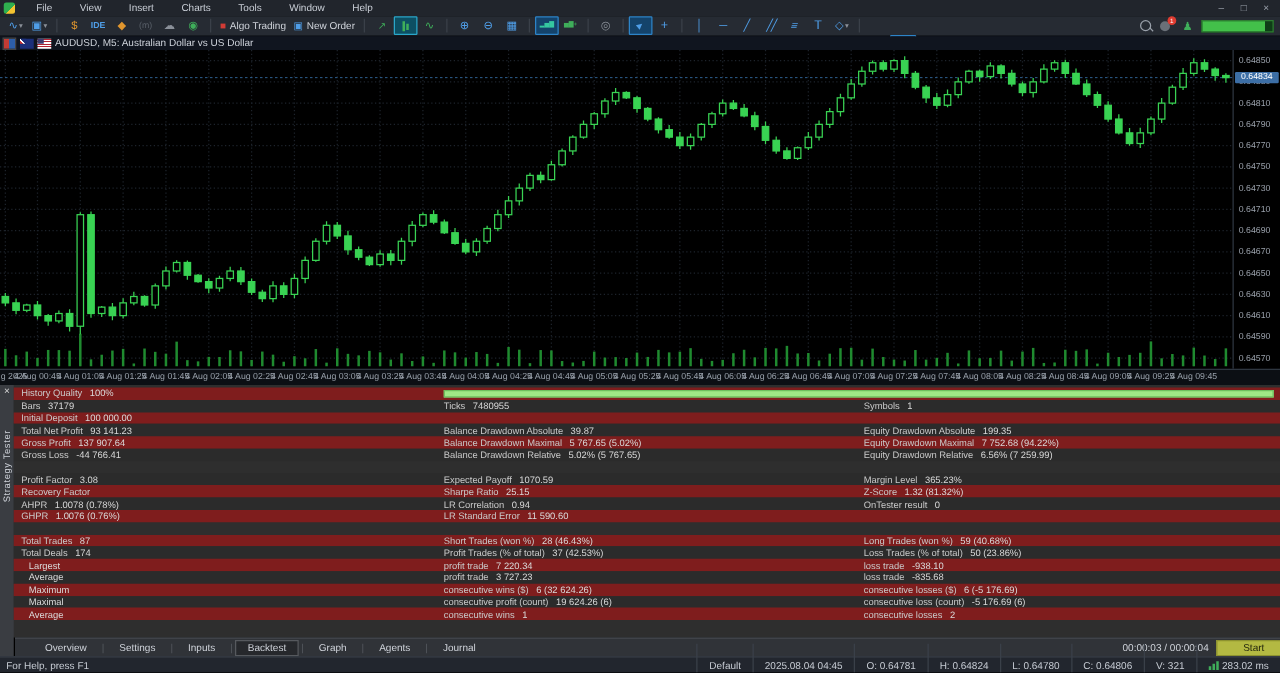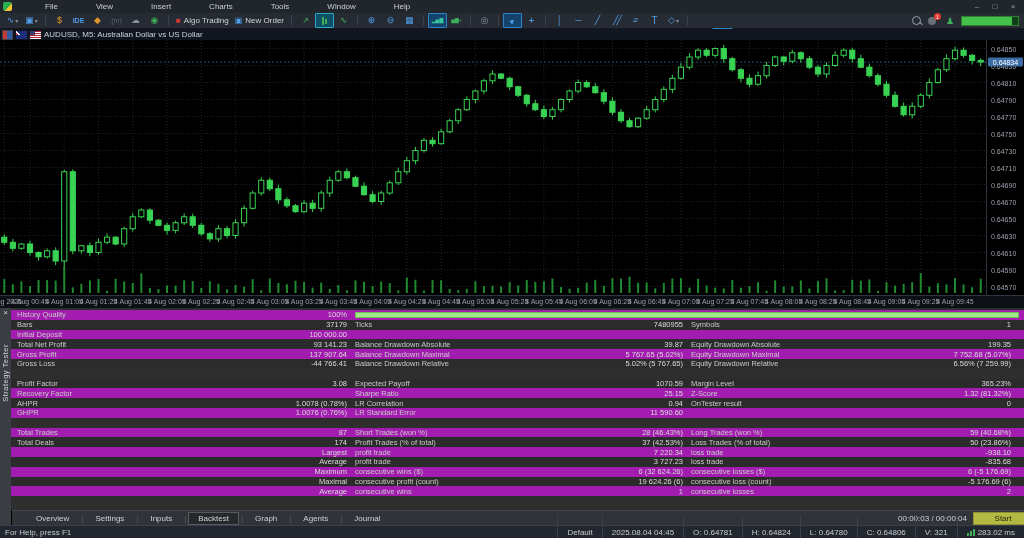--- a/index.html
+++ b/index.html
@@ -1,21 +1,21 @@
 <!DOCTYPE html>
 <html><head>
 <meta charset="utf-8">
 <style>
   html,body{margin:0;padding:0;background:#11141a;}
   #root{position:relative;width:1024px;height:538px;overflow:hidden;
         font-family:"Liberation Sans",sans-serif;color:#cfd3da;background:#000;
         -webkit-font-smoothing:antialiased;}
   
   .menubar{position:absolute;left:0;top:0;width:1024px;height:13px;background:#21252c;
-           display:flex;align-items:center;font-size:8px;gap:16px;}
+           display:flex;align-items:center;font-size:8px;gap:0;}
   .mt-logo{width:9px;height:9px;margin:0 6px 0 3px;border-radius:2px;
            background:linear-gradient(135deg,#2fae4f 60%,#f4c330 60%);}
   .menu-item{padding:1px 11px;color:#c9ced6;cursor:default;}
   .win-ctrls{margin-left:auto;display:flex;gap:8px;padding-right:6px;color:#9aa1ab;font-size:8px;}
   .win-ctrls span{width:10px;text-align:center;}
   
   .toolbar{position:absolute;left:0;top:13px;width:1024px;height:16px;background:#262b33;
            display:flex;align-items:center;font-size:9px;padding-left:3px;box-sizing:border-box;
            border-bottom:1px solid #161a20;}
   .tb-sep{width:1px;height:11px;background:#3a4049;margin:0 4px;}
@@ -62,24 +62,24 @@
              border-top:1px solid #2e3640;box-sizing:border-box;}
   .ta-label{position:absolute;top:2px;font-size:7px;color:#98a0aa;transform:translateX(-50%);white-space:nowrap;}
   
   .tester{position:absolute;left:0;top:308px;width:1024px;height:202px;background:#2e2e2e;}
   .tester-side{position:absolute;left:0;top:0;width:11px;height:217px;background:#3a3d42;
                display:flex;flex-direction:column;align-items:center;}
   .tester-close{font-size:8px;color:#d8d8d8;line-height:10px;}
   .tester-side-label{writing-mode:vertical-lr;transform:rotate(180deg);font-size:7.5px;color:#cfd3da;margin-top:26px;letter-spacing:0.5px;}
   .rows{position:absolute;left:11px;top:2px;width:1013px;}
   .t-row{position:relative;display:flex;height:9.8px;align-items:center;font-size:7.5px;}
-  .t-row.odd{background:#a21caf;} .t-row.even{background:#2b2b2b;} .t-row.blank{background:#2e2e2e;}
+  .t-row.odd{background:#7f1d1d;} .t-row.even{background:#2b2b2b;} .t-row.blank{background:#2e2e2e;}
   .cell{display:flex;justify-content:space-between;box-sizing:border-box;}
   .c1{width:340px;padding:0 4px 0 6px;} .c2{width:336px;padding:0 4px 0 4px;} .c3{width:330px;padding:0 6px 0 4px;}
-  .lab{color:#c9c9c9;white-space:nowrap;} .val{color:#dadada;white-space:nowrap;text-align:right;flex:1;margin-left:6px;}
+  .lab{color:#c9c9c9;white-space:nowrap;} .val{color:#dadada;white-space:nowrap;flex:1;margin-left:6px;}
   .hq-bar{position:absolute;left:344px;top:1.5px;width:664px;height:6.5px;background:#a0e886;border:1px solid #6fbf5e;box-sizing:border-box;}
   
   .tabsbar{position:absolute;left:12px;top:510px;width:1024px;height:15px;background:#303338;
            border-top:1px solid #45494f;display:flex;align-items:center;font-size:8px;box-sizing:border-box;}
   .tab{padding:1px 9px;color:#cfd3da;border:1px solid transparent;}
   .tab.active{background:#26282c;border-color:#56595e;}
   .tab-sep{color:#55585e;}
   .tabs-right{margin-left:auto;display:flex;align-items:center;gap:6px;padding-right:3px;}
   .bt-time{font-size:8px;color:#cfd3da;}
   .start-btn{width:58px;height:11px;background:#b3b942;color:#23260d;font-size:8px;
@@ -716,21 +716,21 @@
           <div class="cell c1">
             <span class="lab">Gross Profit</span>
             <span class="val">137 907.64</span>
           </div>
           <div class="cell c2">
             <span class="lab">Balance Drawdown Maximal</span>
             <span class="val">5 767.65 (5.02%)</span>
           </div>
           <div class="cell c3">
             <span class="lab">Equity Drawdown Maximal</span>
-            <span class="val">7 752.68 (5.07%)</span>
+            <span class="val">7 752.68 (94.22%)</span>
           </div>
         </div>
         <div class="t-row even">
           <div class="cell c1">
             <span class="lab">Gross Loss</span>
             <span class="val">-44 766.41</span>
           </div>
           <div class="cell c2">
             <span class="lab">Balance Drawdown Relative</span>
             <span class="val">5.02% (5 767.65)</span>

